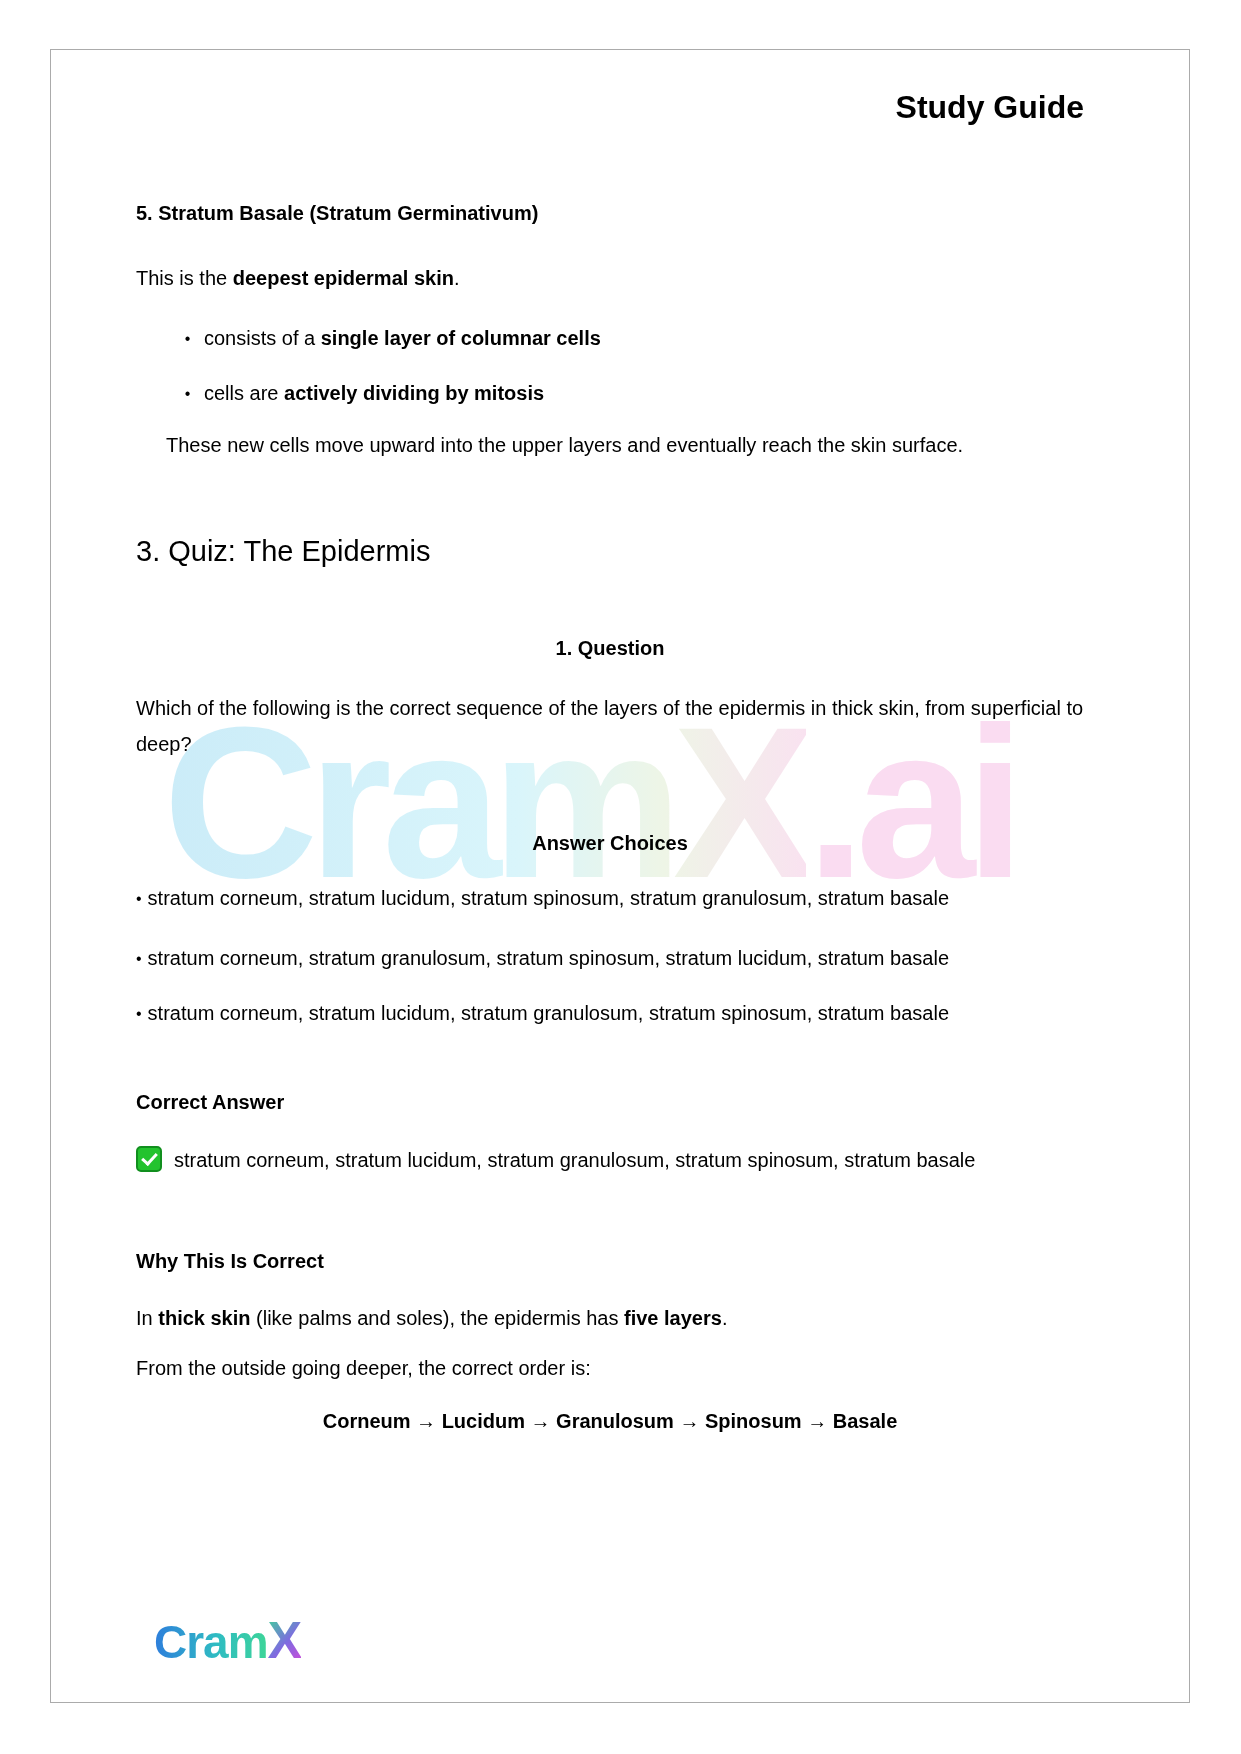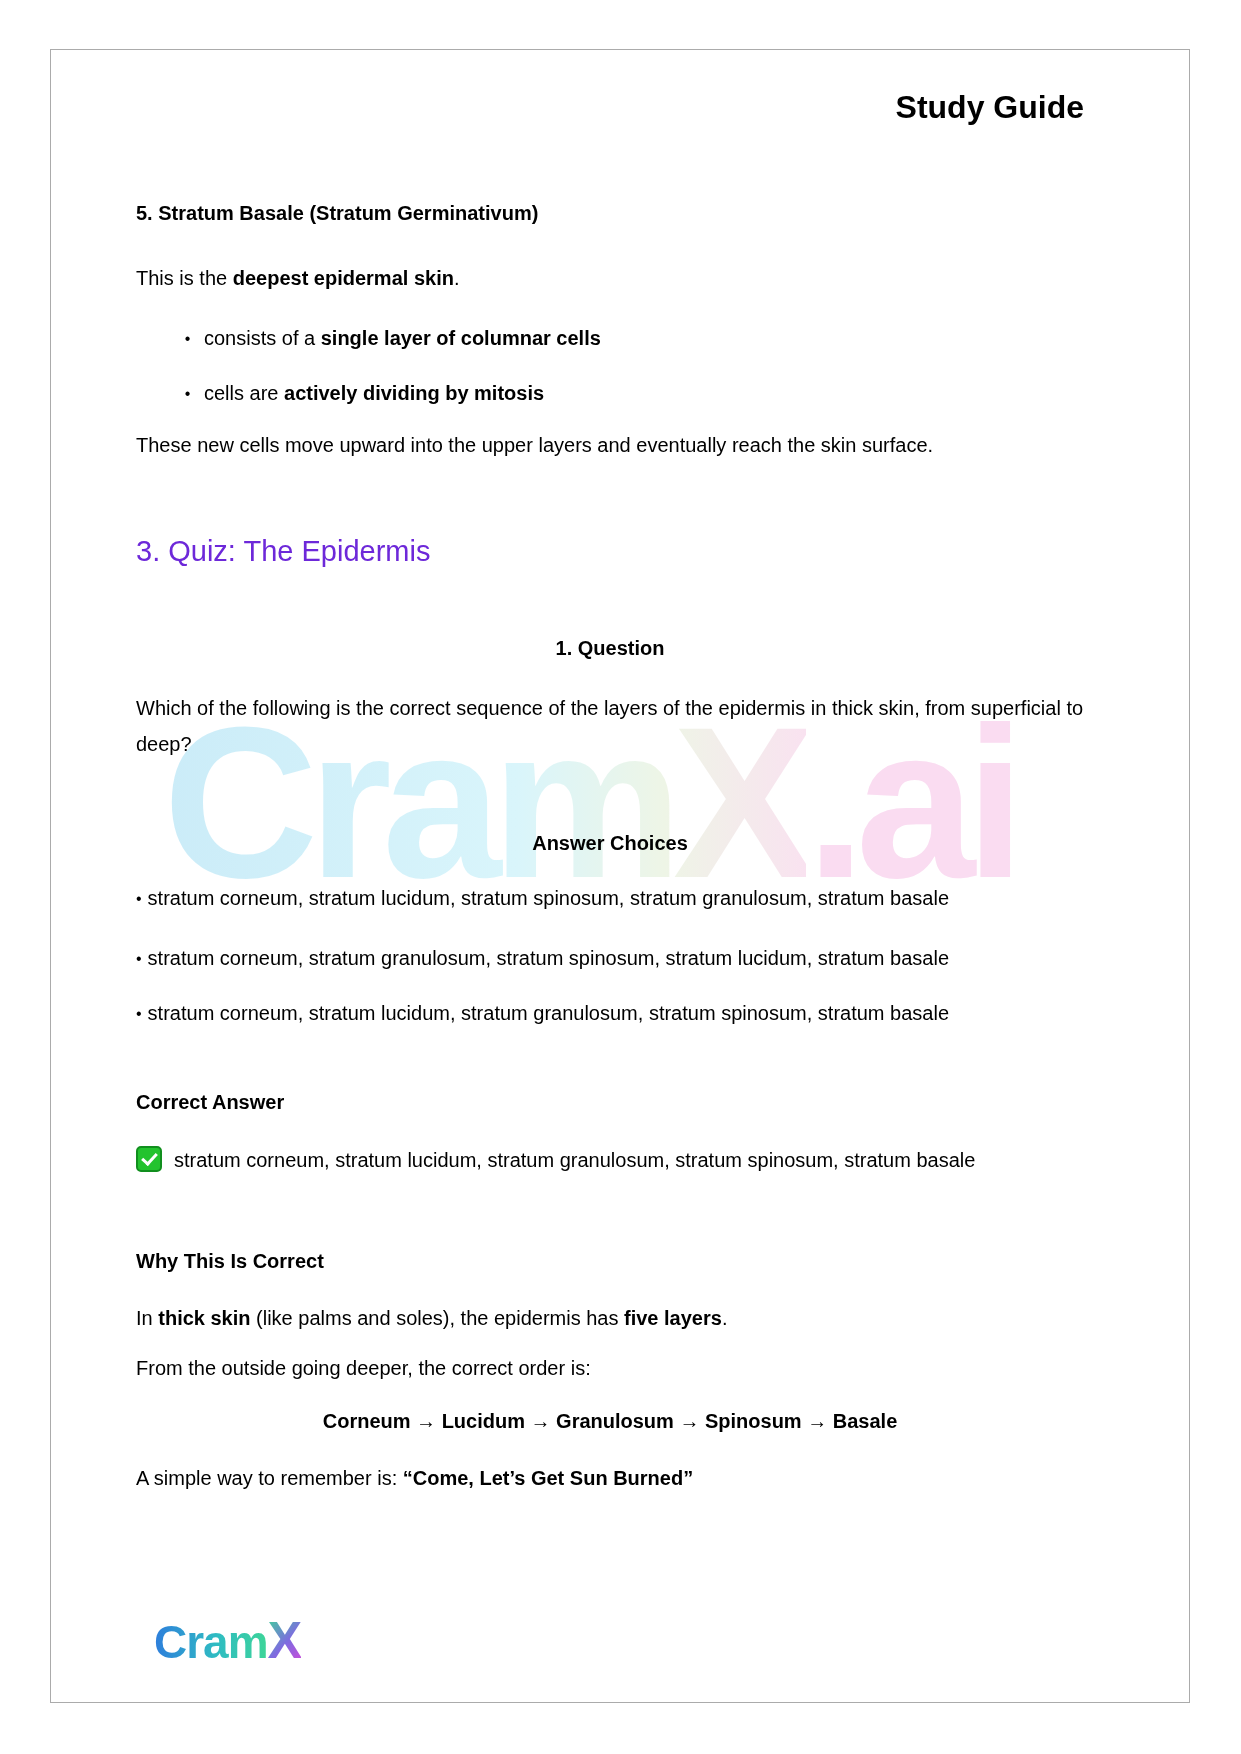--- a/index.html
+++ b/index.html
@@ -39,21 +39,21 @@
   
   .blk { position: absolute; left: 85px; right: 105px; font-size: 20px; line-height: 24px; }
   .b { font-weight: bold; }
 
   .header-title { top: 39px; text-align: right; font-size: 32px; font-weight: bold; line-height: 36px; }
 
   .h-basale   { top: 151px; font-weight: bold; }
   .p-intro    { top: 216px; }
   .li-1       { top: 276px; }
   .li-2       { top: 331px; }
-  .p-outro    { top: 383px; }
+  .p-outro    { top: 383px; margin-left: 30px; }
   .li .marker { display: inline-block; width: 33px; text-align: center; margin-left: 35px; font-size: 16px; vertical-align: 1px; }
 
   .h-quiz {
     top: 484px; font-size: 29px; line-height: 34px; font-weight: normal;
     letter-spacing: 0px;
   }
   .q-label    { top: 586px; font-weight: bold; text-align: center; }
   .q-text     { top: 640px; line-height: 36px; }
   .ac-label   { top: 781px; font-weight: bold; text-align: center; }
   .opt-1      { top: 836px; }
@@ -116,21 +116,21 @@
     <div class="blk h-basale">5. Stratum Basale (Stratum Germinativum)</div>
 
     <div class="blk p-intro"><span>This is the </span><span class="b">deepest epidermal skin</span><span>.</span></div>
 
     <div class="blk li li-1"><span class="marker">•</span><span>consists of a </span><span class="b">single layer of columnar cells</span></div>
 
     <div class="blk li li-2"><span class="marker">•</span><span>cells are </span><span class="b">actively dividing by mitosis</span></div>
 
     <div class="blk p-outro">These new cells move upward into the upper layers and eventually reach the skin surface.</div>
 
-    <div class="blk h-quiz" style="color: #6d28d9;">3. Quiz: The Epidermis</div>
+    <div class="blk h-quiz" style="color: #000000;">3. Quiz: The Epidermis</div>
 
     <div class="blk q-label">1. Question</div>
 
     <div class="blk q-text">Which of the following is the correct sequence of the layers of the epidermis in thick skin, from superficial to deep?</div>
 
     <div class="blk ac-label">Answer Choices</div>
 
     <div class="blk opt opt-2"><span class="marker">•</span><span>stratum corneum, stratum granulosum, stratum spinosum, stratum lucidum, stratum basale</span></div>
 
     <div class="blk opt opt-1"><span class="marker">•</span><span>stratum corneum, stratum lucidum, stratum spinosum, stratum granulosum, stratum basale</span></div>
@@ -142,18 +142,17 @@
     <div class="blk ca-line"><span class="check-icon"></span><span>stratum corneum, stratum lucidum, stratum granulosum, stratum spinosum, stratum basale</span></div>
 
     <div class="blk why-label">Why This Is Correct</div>
 
     <div class="blk why-1"><span>In </span><span class="b">thick skin</span><span> (like palms and soles), the epidermis has </span><span class="b">five layers</span><span>.</span></div>
 
     <div class="blk why-2">From the outside going deeper, the correct order is:</div>
 
     <div class="blk order-line">Corneum → Lucidum → Granulosum → Spinosum → Basale</div>
 
-    <div class="blk mnemonic"><span>A simple way to remember is: </span><span class="b">“Come, Let’s Get Sun Burned”</span></div>
 
     <div class="logo"><span class="logo-cram">Cram</span><span class="logo-x">X</span></div>
 
   </div>
 </div>
 
 </body></html>

